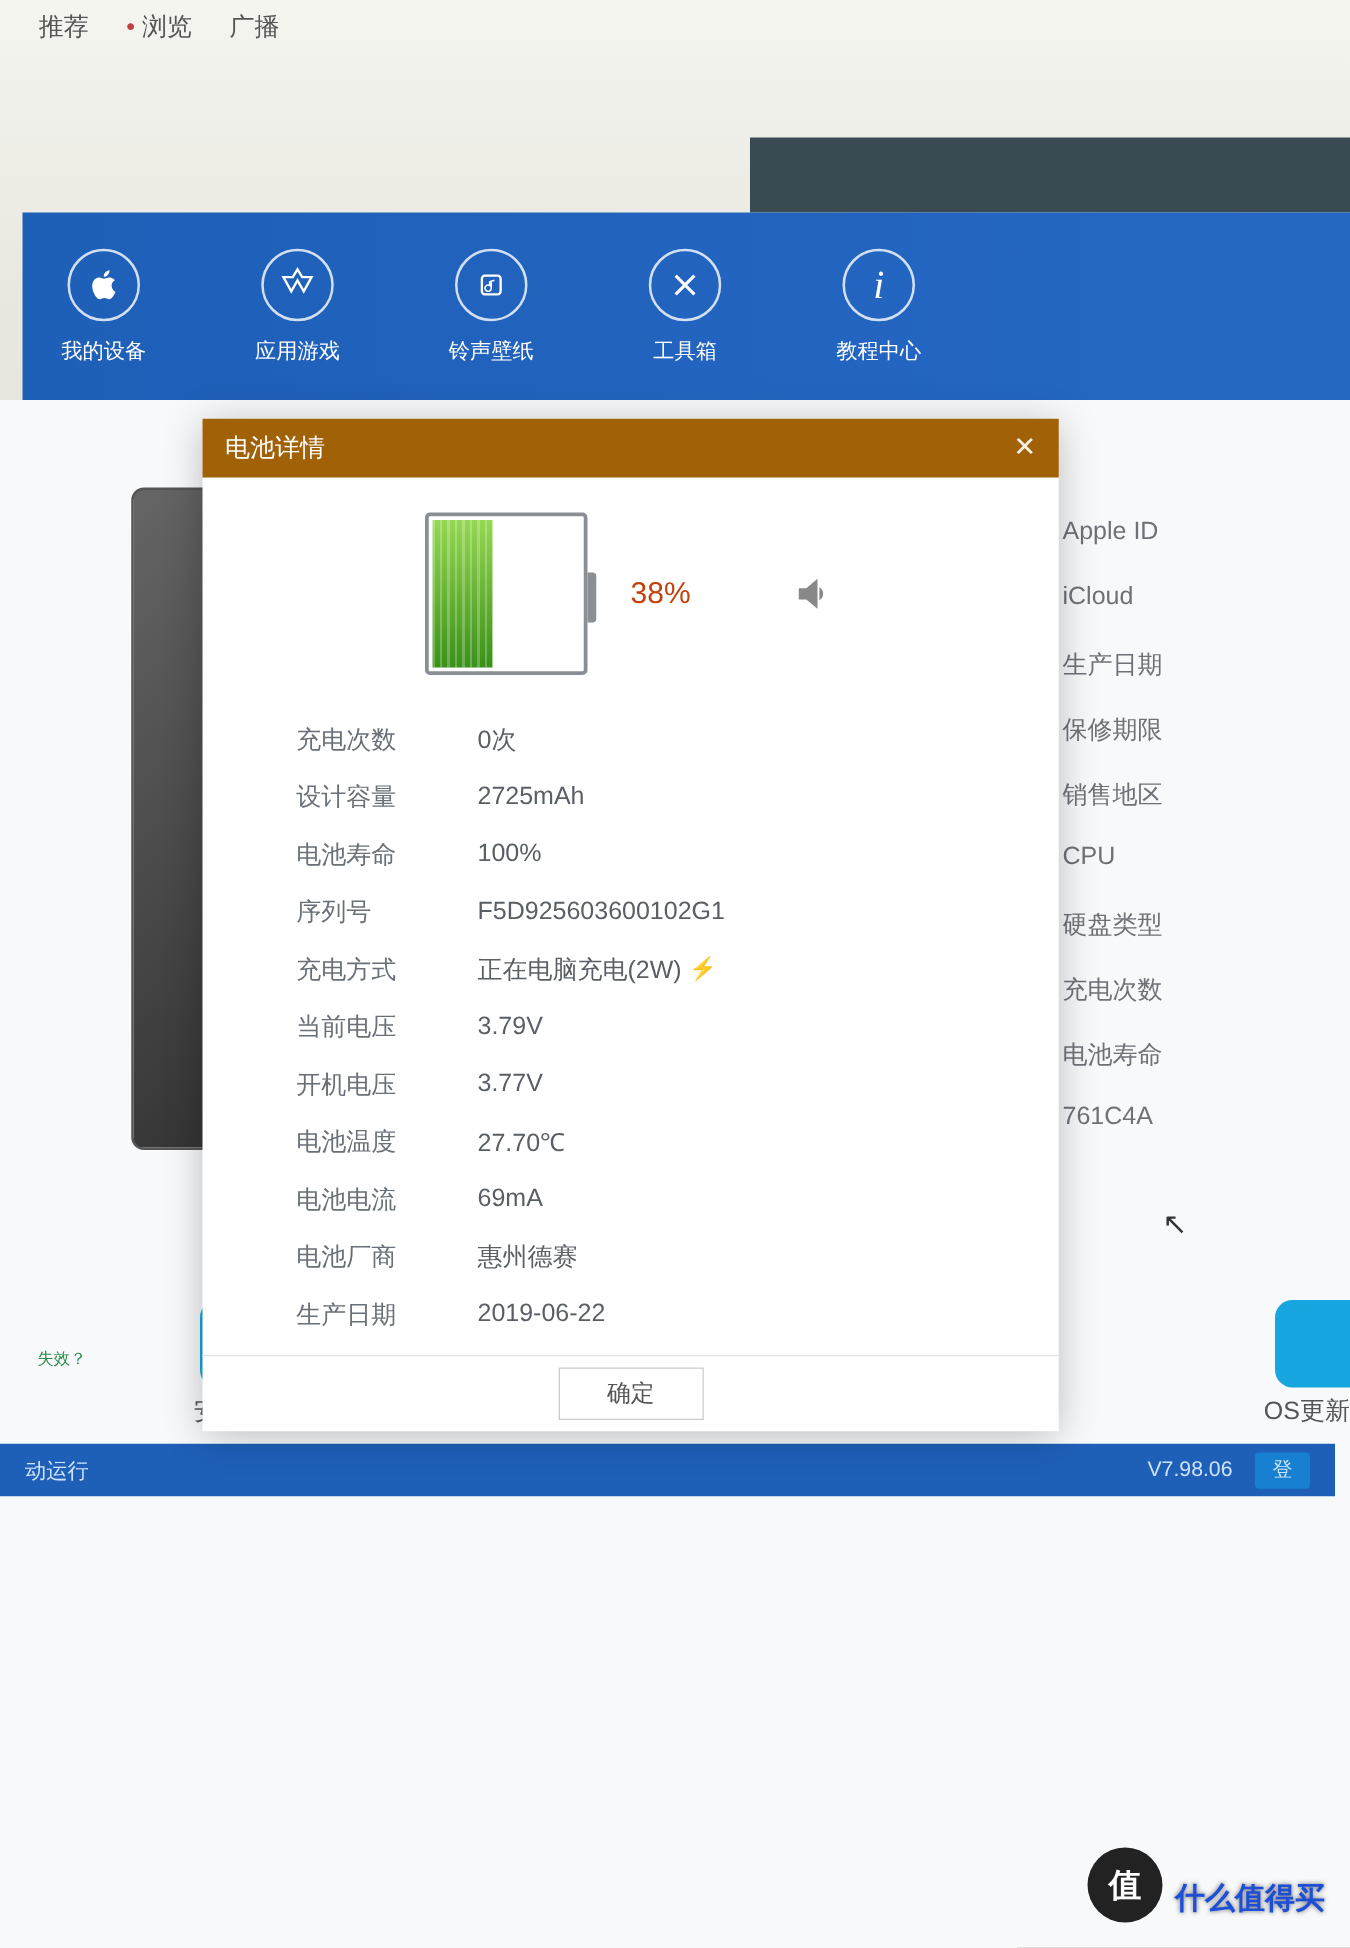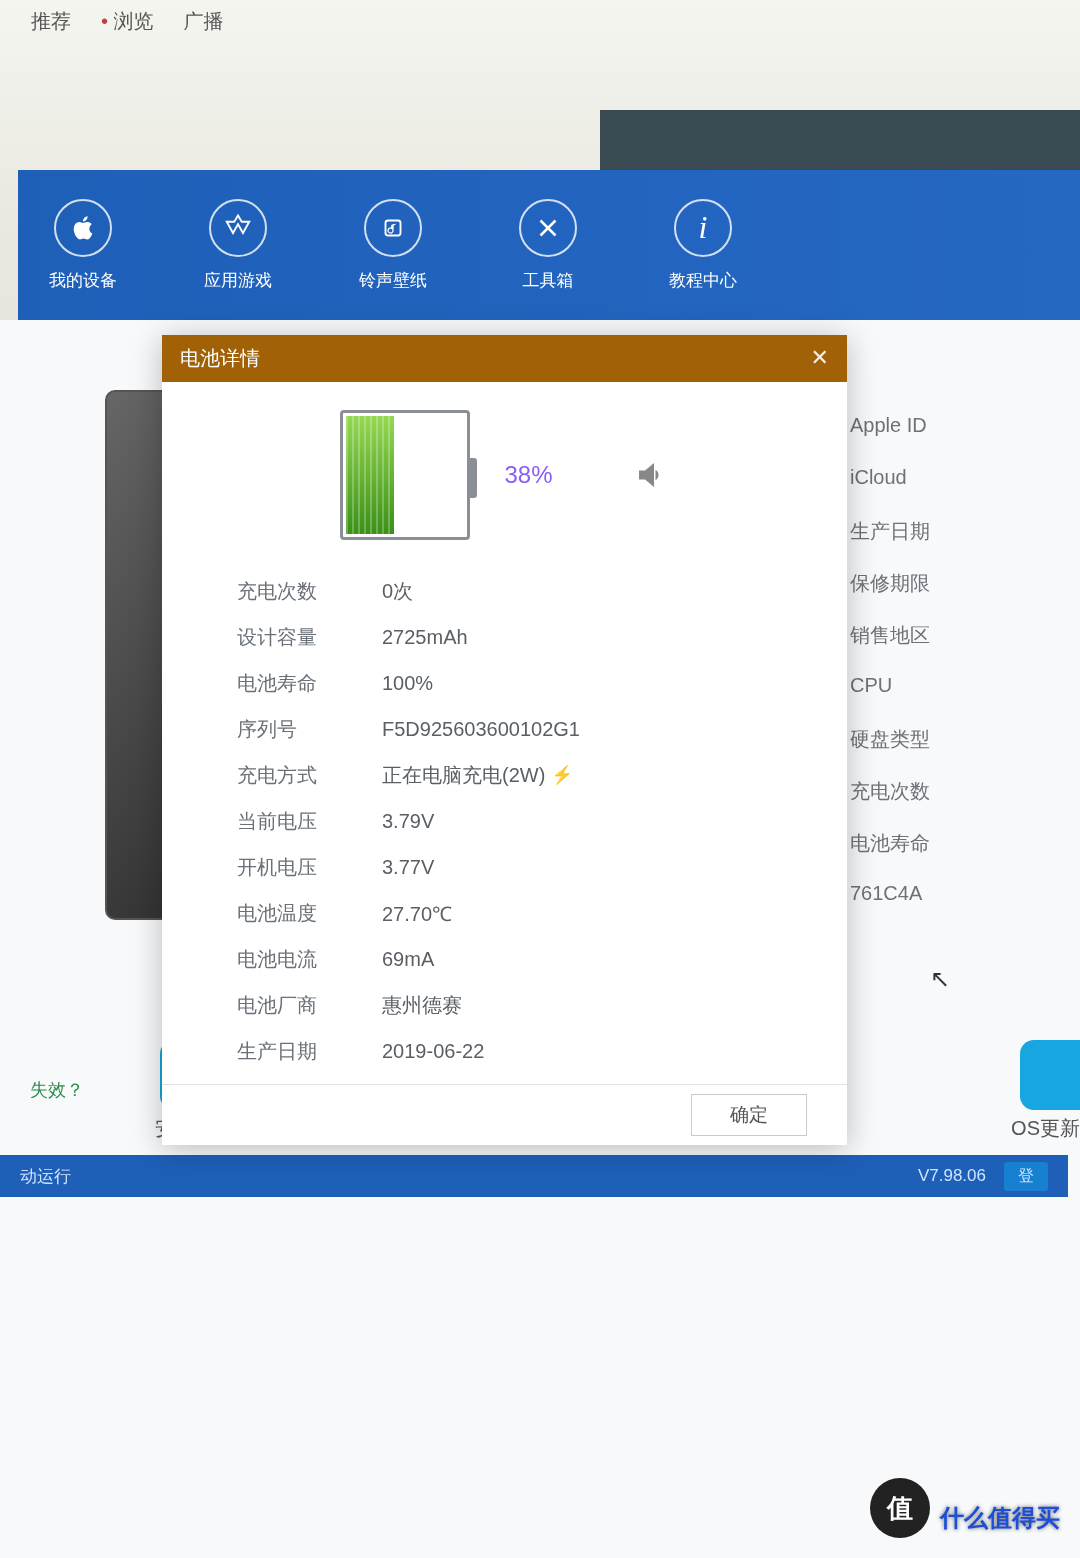--- a/index.html
+++ b/index.html
@@ -16,48 +16,48 @@
     .toolbar-icon { width: 58px; height: 58px; border: 2px solid rgba(255,255,255,0.8); border-radius: 50%; display: flex; align-items: center; justify-content: center; font-size: 28px; }
     .toolbar-icon svg { width: 30px; height: 30px; fill: #fff; }
     
     .content-bg { position: absolute; top: 320px; left: 0; right: 0; bottom: 0; background: #f8f9fb; }
     
     .device-img { position: absolute; top: 390px; left: 105px; width: 70px; height: 530px; background: linear-gradient(135deg, #666, #333); border-radius: 10px; border: 2px solid #555; }
     
     .side-labels { position: absolute; top: 410px; right: 0; width: 230px; color: #707078; font-size: 20px; }
     .side-labels div { height: 52px; padding: 4px 0; }
     
-    .bg-question { position: absolute; top: 1078px; left: 30px; color: #2a8a4a; font-size: 18px; }
+    .bg-question { position: absolute; top: 1078px; left: 30px; color: #2a8a4a; font-size: 13px; }
     .bg-icon-app { position: absolute; top: 1040px; left: 160px; width: 70px; height: 70px; background: #17a6e0; border-radius: 14px; display: flex; align-items: center; justify-content: center; color: #fff; font-size: 24px; font-weight: bold; }
     .bg-install-text { position: absolute; top: 1115px; left: 155px; color: #555; font-size: 20px; }
     .bg-icon-right { position: absolute; top: 1040px; right: 0; width: 60px; height: 70px; background: #17a6e0; border-radius: 14px 0 0 14px; }
     .bg-os-text { position: absolute; top: 1115px; right: 0; color: #555; font-size: 20px; }
     
     .footer-bar { position: absolute; top: 1155px; left: 0; right: 12px; height: 42px; background: #1e5fb8; display: flex; justify-content: space-between; align-items: center; padding: 0 20px; color: #cfe3ff; font-size: 17px; }
     .footer-bar .login-btn { background: #1780d0; padding: 4px 14px; border-radius: 3px; font-size: 16px; }
     
     .modal { position: absolute; top: 335px; left: 162px; width: 685px; height: 810px; background: #fff; box-shadow: 0 4px 30px rgba(0,0,0,0.25); display: flex; flex-direction: column; }
     .modal-header { height: 48px; background: #a16207; display: flex; align-items: center; justify-content: space-between; padding: 0 18px; color: #fff; font-size: 20px; }
     .modal-close { font-size: 22px; cursor: pointer; opacity: 0.9; }
     
     .battery-display { height: 180px; display: flex; align-items: center; justify-content: center; gap: 20px; padding-top: 10px; }
     .battery-outer { position: relative; width: 130px; height: 130px; border: 3px solid #8a8f95; border-radius: 4px; background: #fff; }
     .battery-outer::after { content: ""; position: absolute; right: -10px; top: 45px; width: 7px; height: 40px; background: #8a8f95; border-radius: 0 3px 3px 0; }
     .battery-fill { position: absolute; left: 3px; top: 3px; bottom: 3px; background: linear-gradient(180deg, #8bd04a 0%, #4aa020 100%); background-image: repeating-linear-gradient(90deg, rgba(255,255,255,0.25) 0 2px, transparent 2px 6px), linear-gradient(180deg,#95d852,#3a9018); }
-    .battery-pct { font-size: 24px; color: #8b5cf6; margin-left: 14px; }
+    .battery-pct { font-size: 24px; color: #c2410c; margin-left: 14px; }
     .sound-icon { width: 36px; height: 36px; margin-left: 60px; }
     .sound-icon svg { fill: #888; }
     
     .details { flex: 1; padding: 10px 60px 10px 75px; }
     .detail-row { display: flex; height: 46px; align-items: center; font-size: 20px; color: #6a7078; }
     .detail-label { width: 145px; }
     .detail-value { color: #5a5f66; display: flex; align-items: center; gap: 6px; }
     .bolt { color: #5cb030; font-size: 18px; }
     
-    .modal-footer { height: 62px; border-top: 1px solid #e0e2e6; display: flex; justify-content: flex-end; align-items: center; padding-right: 40px; }
+    .modal-footer { height: 62px; border-top: 1px solid #e0e2e6; display: flex; justify-content: center; align-items: center; }
     .ok-btn { border: 1px solid #c8ccd2; background: #fff; color: #555; padding: 7px 38px; font-size: 19px; cursor: pointer; }
     
     .watermark { position: absolute; bottom: 20px; right: 20px; display: flex; align-items: center; gap: 10px; }
     .watermark-circle { width: 60px; height: 60px; border-radius: 50%; background: #222; color: #fff; display: flex; align-items: center; justify-content: center; font-size: 26px; font-weight: bold; }
     .watermark-text { color: #1d4ed8; font-size: 24px; font-weight: bold; text-shadow: 0 0 4px rgba(0,0,0,0.6); margin-top: 20px; }
     
     .cursor { position: absolute; top: 965px; right: 130px; font-size: 24px; color: #333; }
     
     .grass-strip { position: absolute; bottom: 0; left: 0; right: 0; height: 360px; z-index: -1; background: linear-gradient(180deg, rgba(0,0,0,0) 0%, rgba(60,50,20,0.2) 40%, rgba(90,75,30,0.35) 100%); }
   </style>

